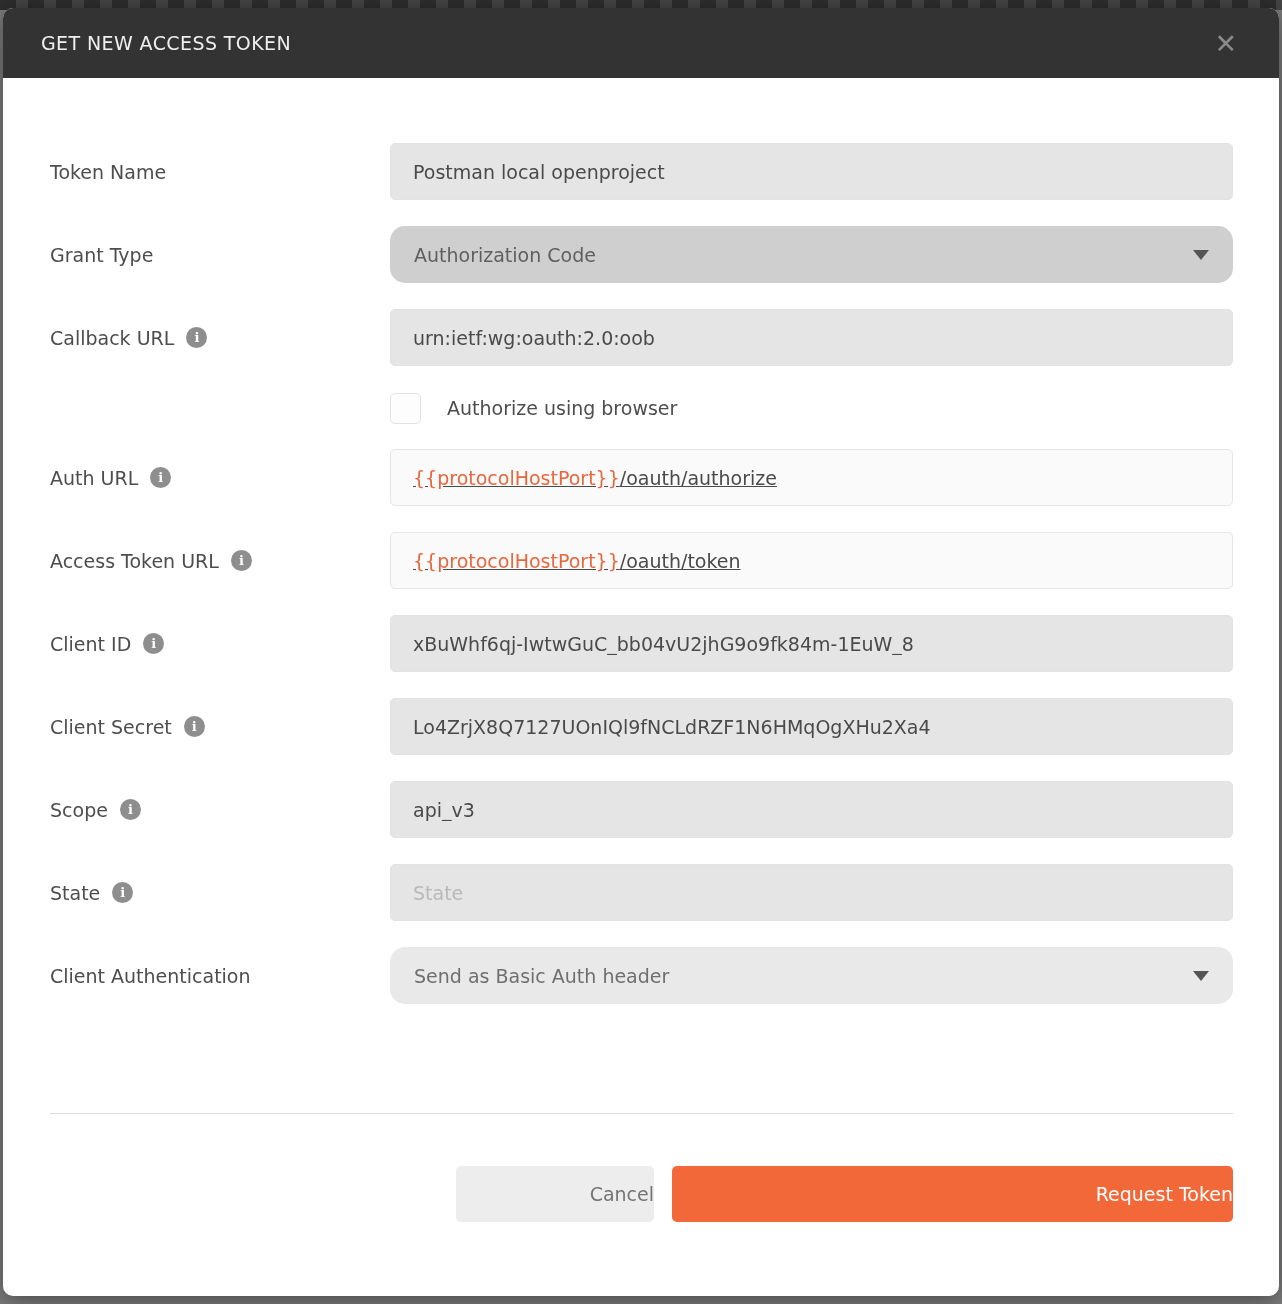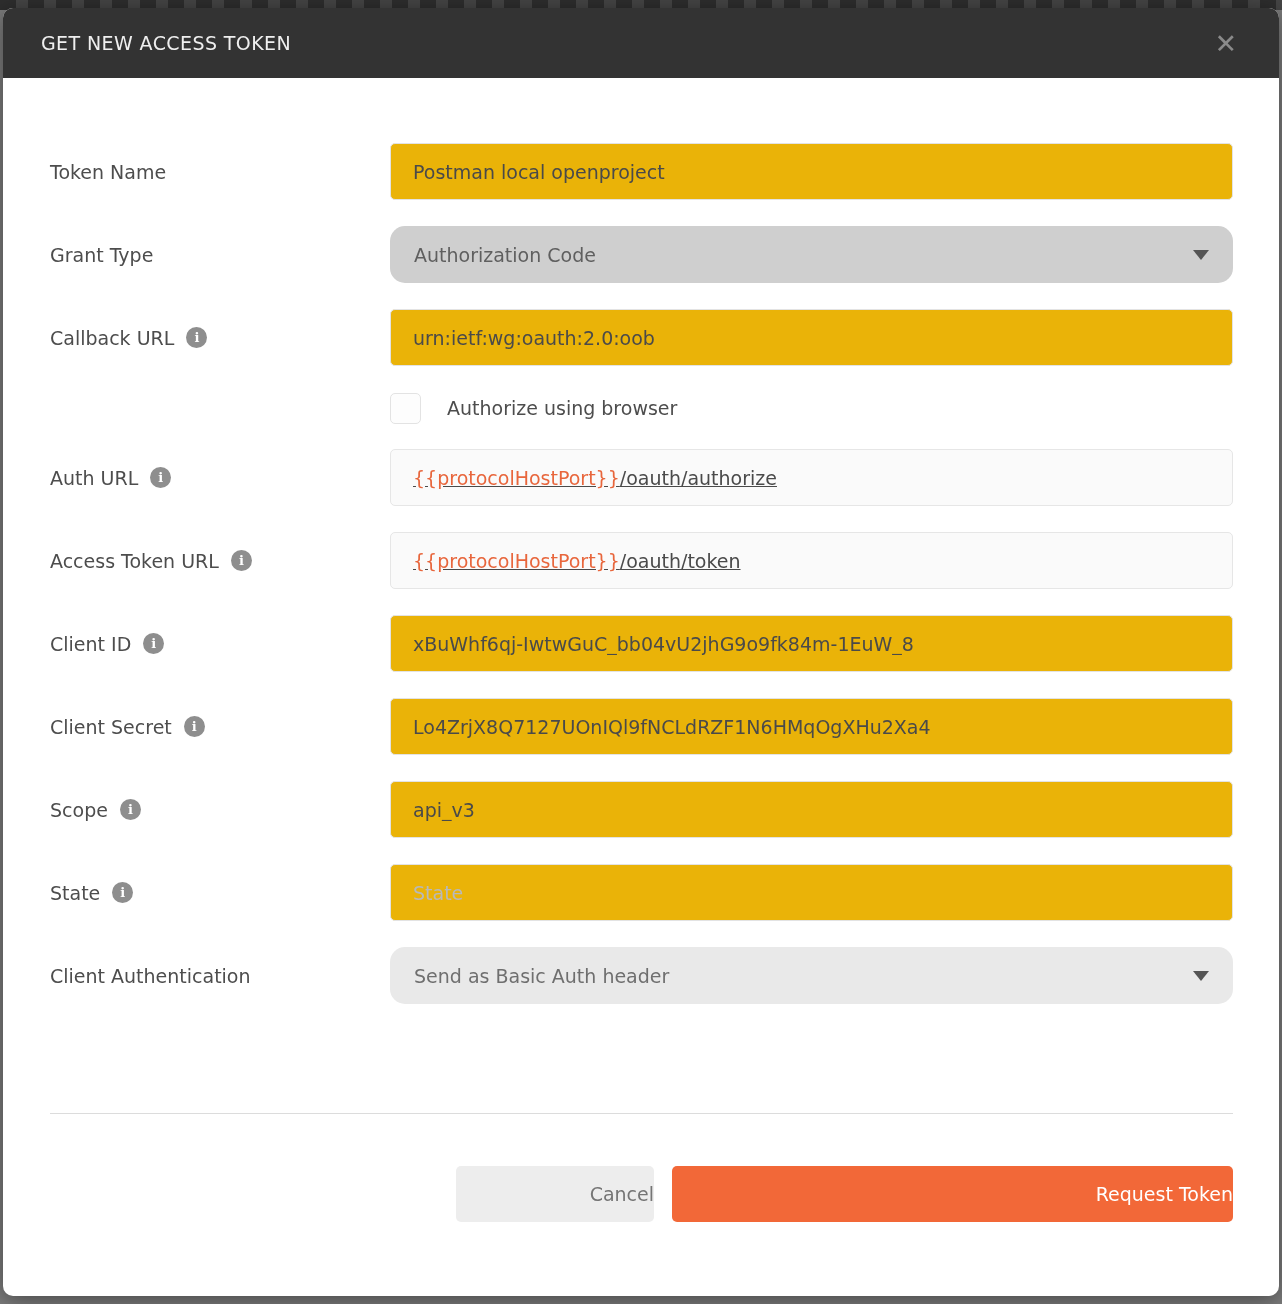--- a/index.html
+++ b/index.html
@@ -48,21 +48,21 @@
     background: #8e8e8e; color: #ffffff;
     font-size: 13px; font-weight: bold; font-style: normal;
     display: inline-flex; align-items: center; justify-content: center;
     margin-left: 12px; flex: 0 0 21px; cursor: default;
     font-family: "DejaVu Serif", serif;
   }
   .input-col { flex: 1; display: flex; align-items: center; }
   .text-input {
     width: 100%; height: 57px;
     border: 1px solid #e3e3e3; border-radius: 5px;
-    background: #eab308;
+    background: #e5e5e5;
     padding: 0 22px;
     font-size: 19px; color: #4a4a4a;
     font-family: "DejaVu Sans", "Liberation Sans", sans-serif;
     outline: none;
   }
   .text-input::placeholder { color: #b9b9b9; }
   .fake-input {
     width: 100%; height: 57px;
     border: 1px solid #e6e6e6; border-radius: 5px;
     background: #fafafa;

